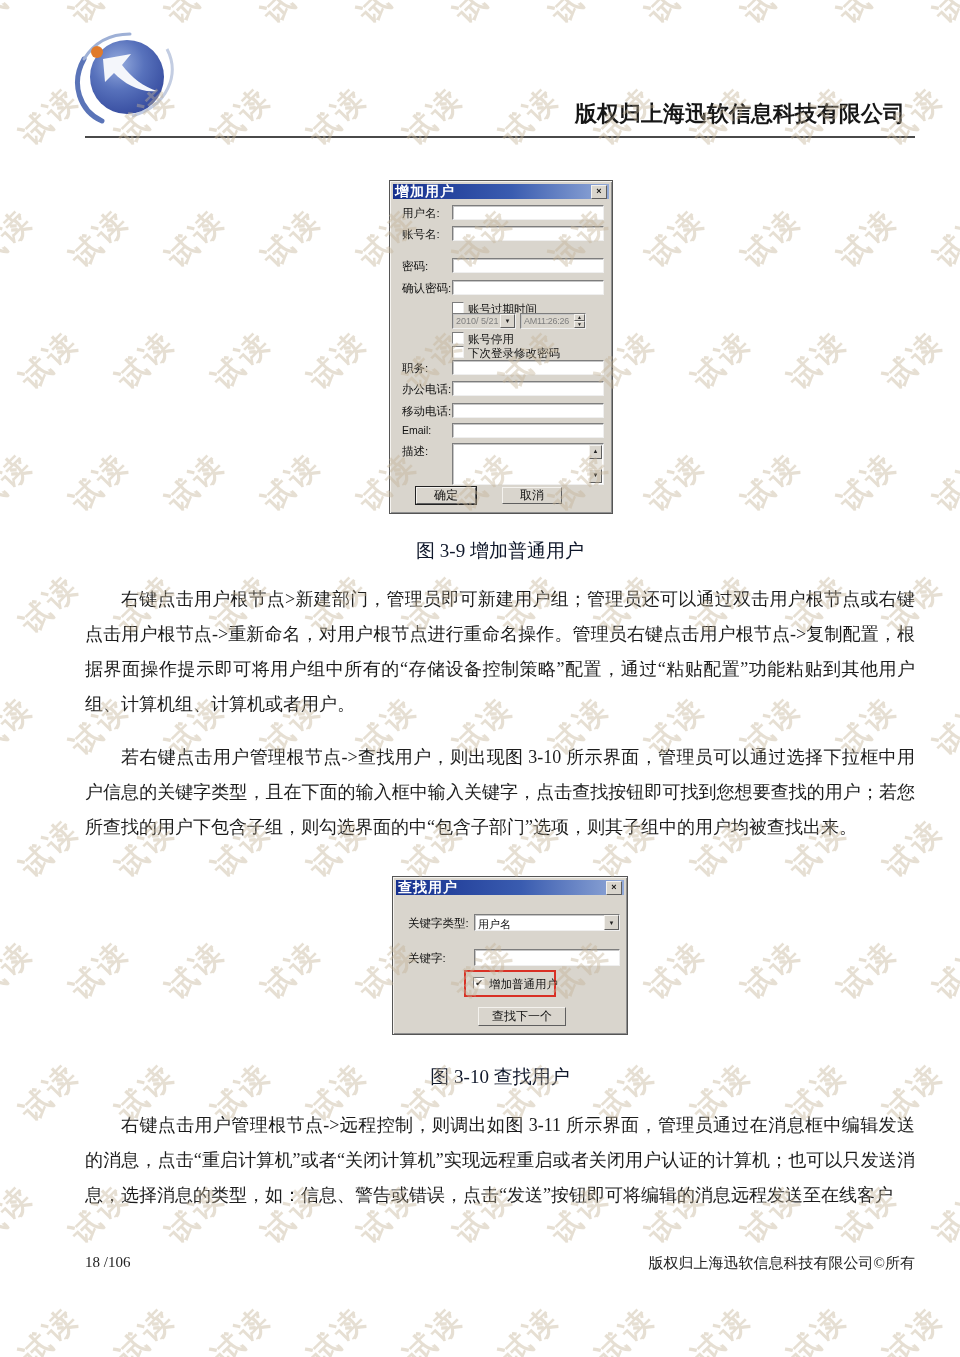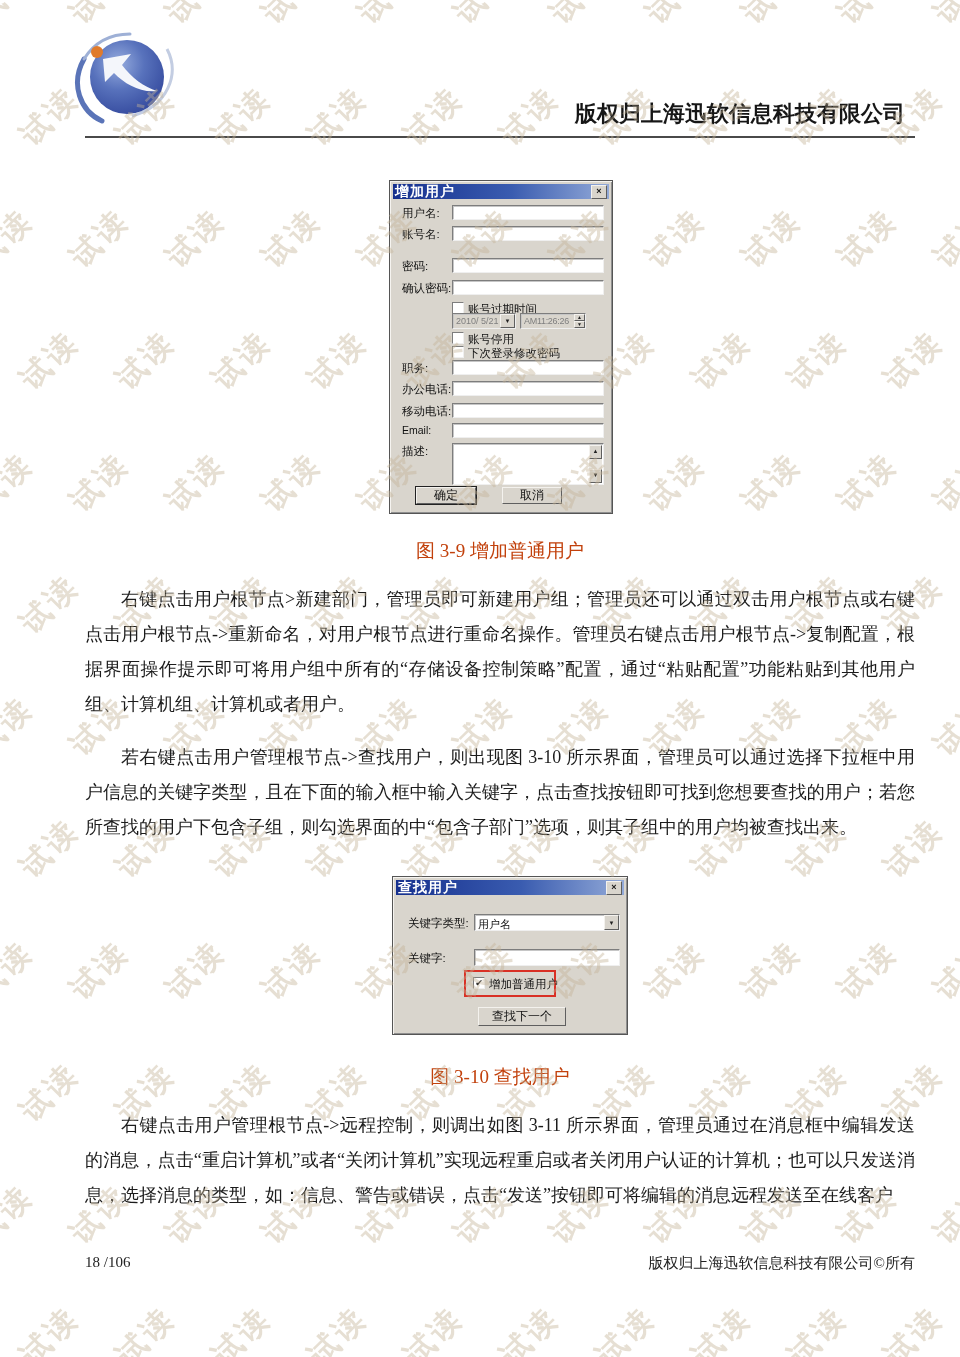--- a/index.html
+++ b/index.html
@@ -10,21 +10,21 @@
   .wm{position:absolute;transform:rotate(-45deg);font:bold 30px "Liberation Sans",sans-serif;
       color:rgba(196,178,150,.42);letter-spacing:4px;white-space:nowrap;}
   
   .logo{position:absolute;left:72px;top:26px;width:105px;height:100px;}
   .tagline{position:absolute;top:99px;left:85px;right:55px;text-align:right;
            font:bold 22px "Liberation Sans",sans-serif;color:#161616;}
   .header-rule{position:absolute;top:136px;left:85px;right:45px;border-top:2px solid #4a4a4a;}
   
   .para{position:absolute;left:85px;width:830px;font-size:18px;line-height:35px;
         text-align:justify;text-indent:36px;color:#1c1c1c;}
-  .caption{position:absolute;left:85px;width:830px;text-align:center;font-size:19px;color:#c2410c;}
+  .caption{position:absolute;left:85px;width:830px;text-align:center;font-size:19px;color:#0f172a;}
   .footer{position:absolute;top:1254px;left:85px;width:830px;display:flex;
           justify-content:space-between;font-size:15px;color:#222;}
   
   .dlg{position:absolute;background:#d9d5cd;border:1px solid #555;
        box-shadow:inset 1px 1px 0 #f6f4f0, inset -1px -1px 0 #8f8f8f;
        font-family:"Liberation Sans",sans-serif;font-size:12px;color:#111;}
   .tbar{position:absolute;left:3px;right:3px;top:3px;height:15px;
         background:linear-gradient(90deg,#16308e 0%,#3a5cb0 55%,#93aad8 100%);
         display:flex;align-items:center;padding:0 2px;}
   .ttext{color:#fff;font-weight:bold;font-size:14px;letter-spacing:1px;flex:1;}

